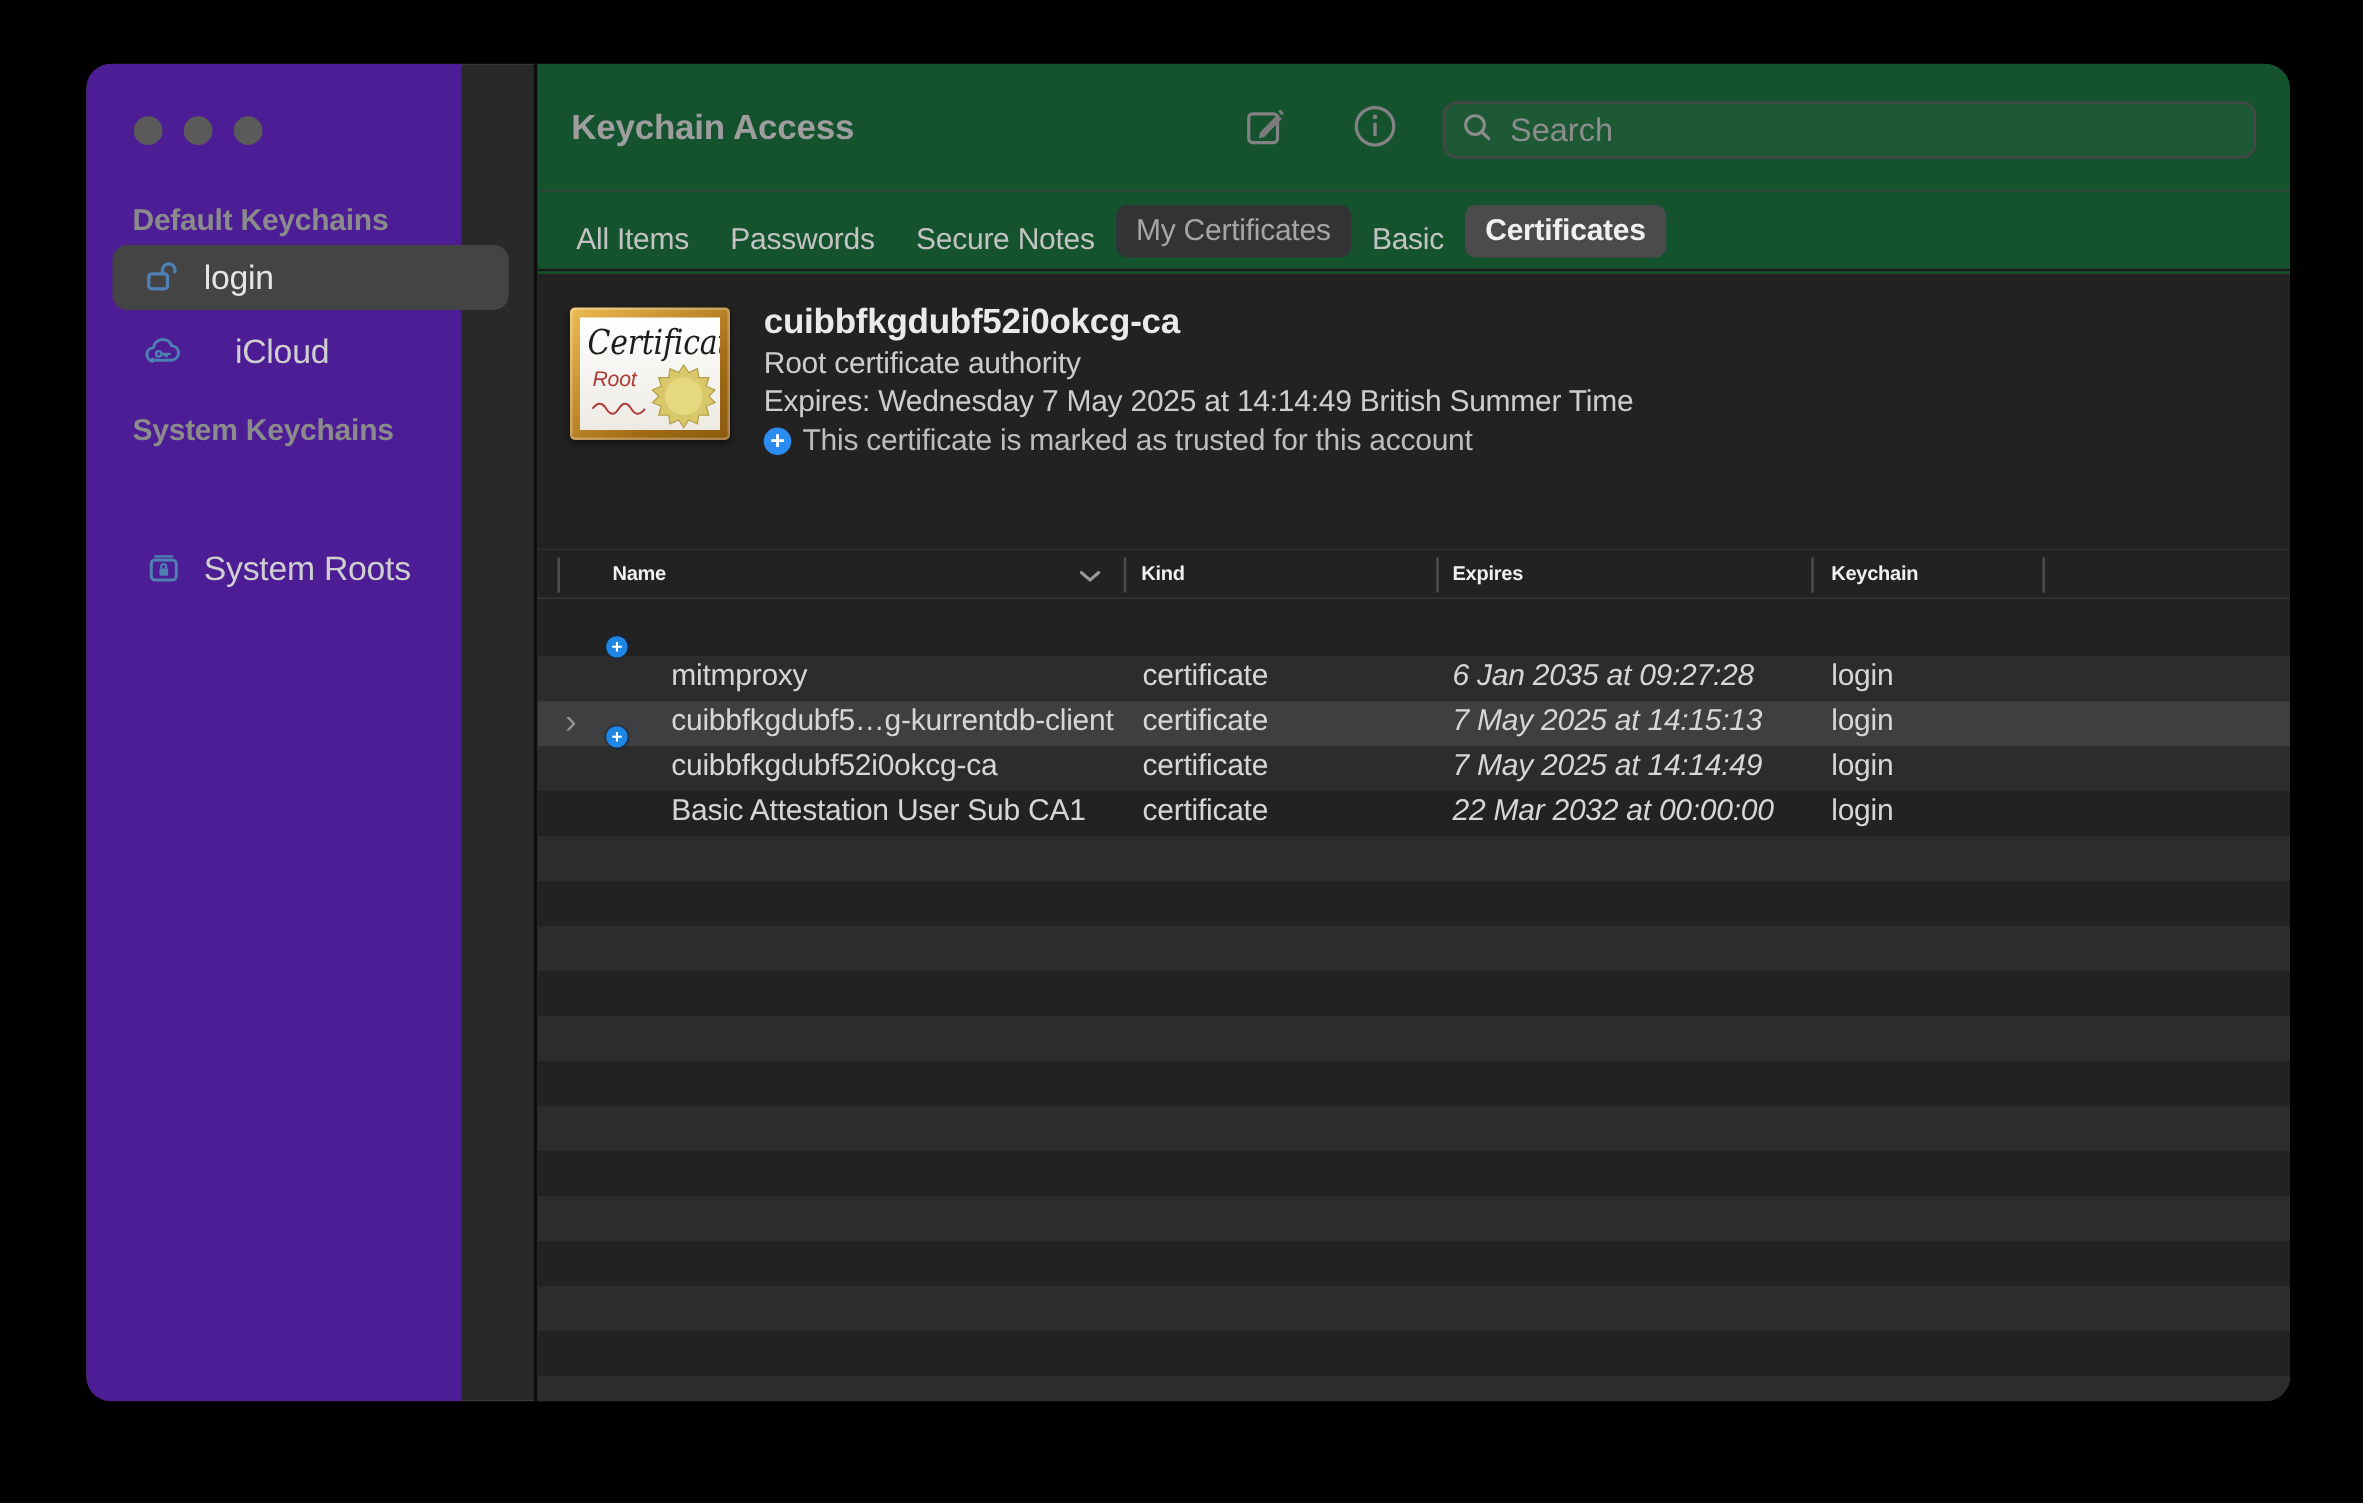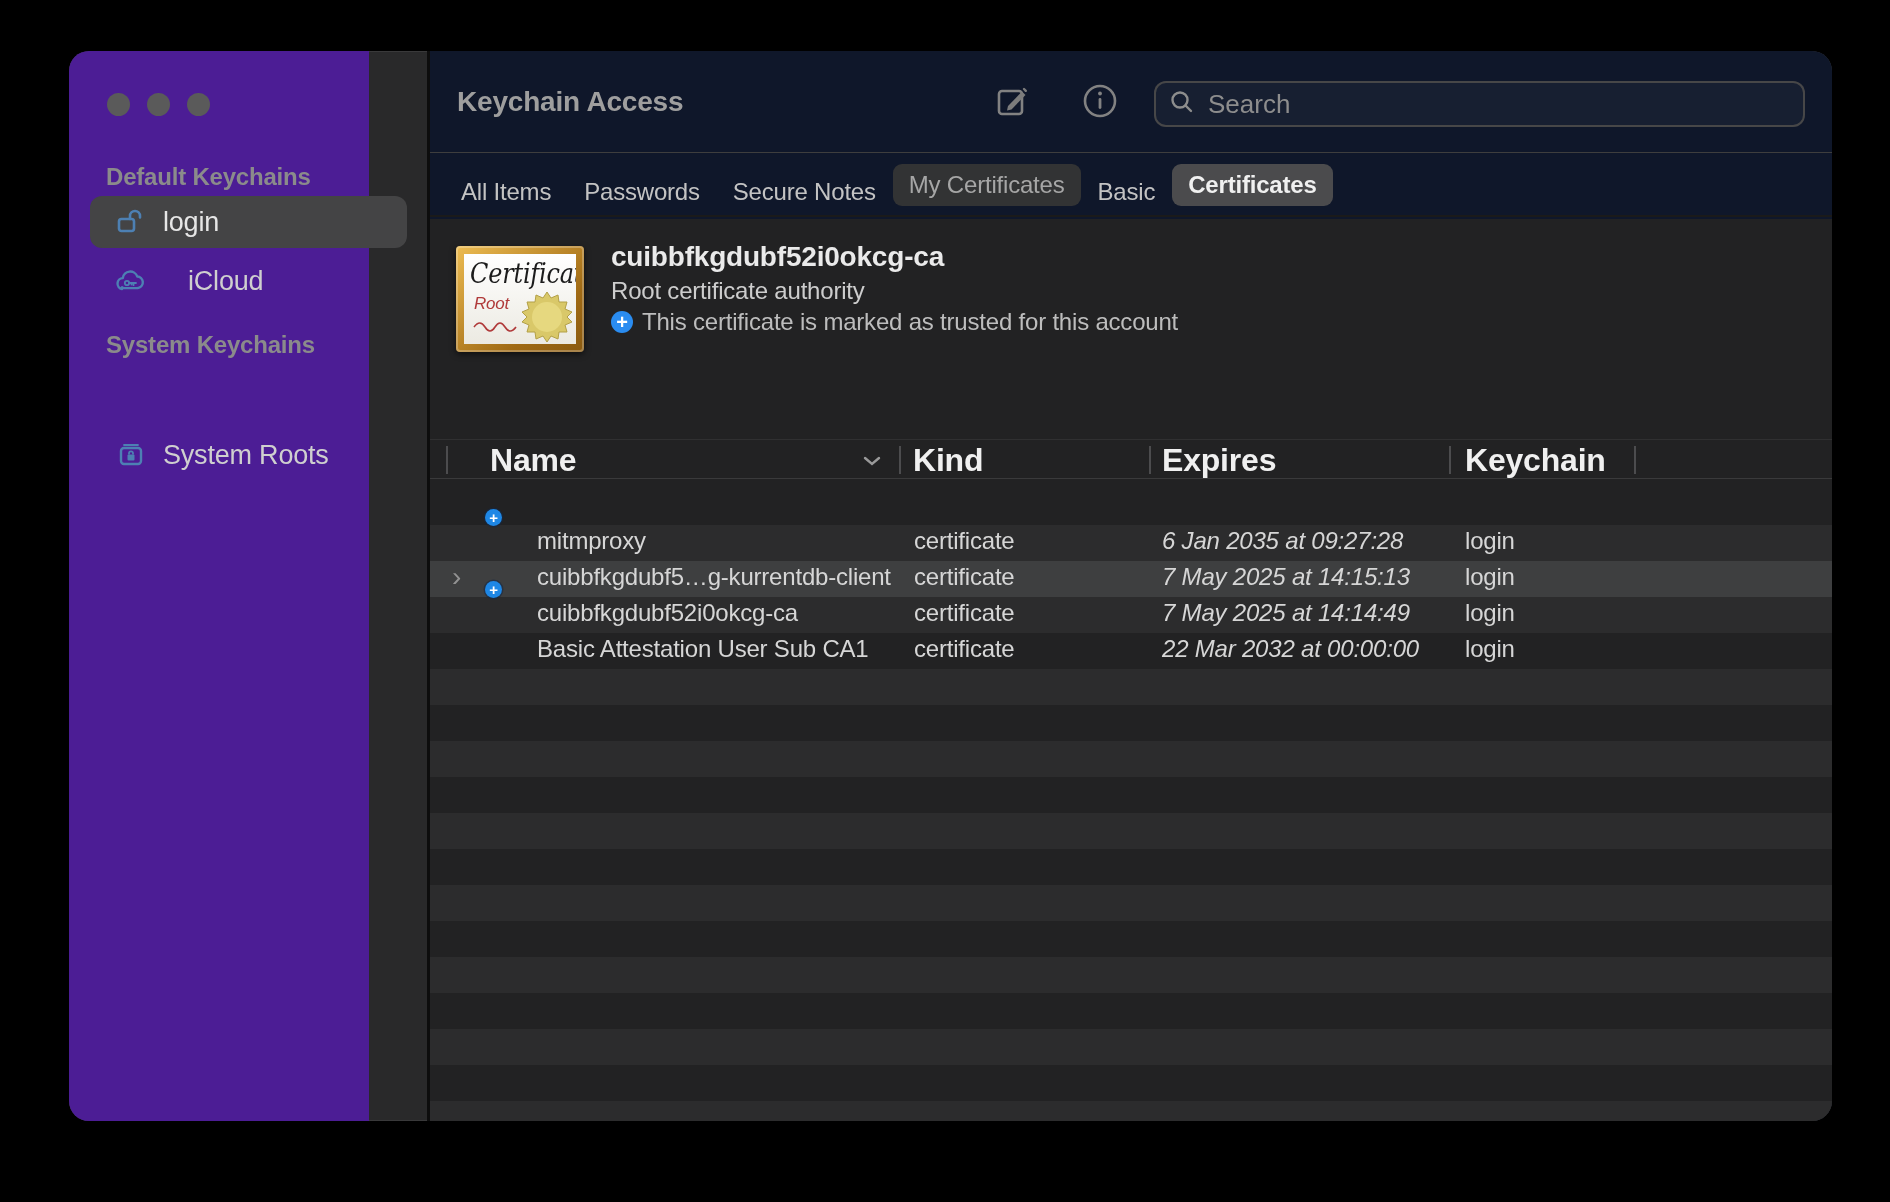--- a/index.html
+++ b/index.html
@@ -16,21 +16,21 @@
   .traffic{ position:absolute; left:38px; top:42px; display:flex; gap:17px; }
   .tl{ width:23px; height:23px; border-radius:50%; background:#5a5a5a; }
   .sb-header{ position:absolute; left:37px; font-size:24px; font-weight:700; color:#8b8b8b; }
   .sb-item{ position:absolute; left:21px; width:317px; height:52px; border-radius:12px;
             display:flex; align-items:center; padding-left:24px; gap:15px;
             font-size:27px; color:#cfcfcf; }
   .sb-item.selected{ background:#444445; color:#e6e6e6; }
   .sb-ico{ width:34px; height:30px; flex:0 0 34px; display:flex; align-items:center; justify-content:center; }
 
   
-  .main{ position:absolute; left:361px; top:0; right:0; bottom:0; background:#0f172a; }
+  .main{ position:absolute; left:361px; top:0; right:0; bottom:0; background:#14532d; }
   .toolbar{ position:absolute; top:0; left:0; right:0; height:102px; border-bottom:1px solid #3e3e3e; }
   .win-title{ position:absolute; left:27px; top:0; height:102px; display:flex; align-items:center;
               font-size:28px; font-weight:700; color:#9e9e9e; }
   .tb-btn{ position:absolute; top:0; height:102px; display:flex; align-items:center; background:none; border:none; cursor:default; }
   .tb-btn.compose{ left:561px; }
   .tb-btn.info{ left:650px; }
   .search{ position:absolute; left:724px; top:30px; width:651px; height:46px; border-radius:12px;
            background:rgba(255,255,255,.035); box-shadow:inset 0 0 0 2px #474748;
            display:flex; align-items:center; padding:0 14px; gap:12px; }
   .search input{ flex:1; background:transparent; border:none; outline:none;
@@ -63,21 +63,21 @@
   .detail-title{ font-size:28px; font-weight:700; color:#eaeaea; line-height:36px; }
   .detail-line{ font-size:24px; color:#cdcdcd; line-height:31px; }
   .trust-line{ display:flex; align-items:center; gap:9px; font-size:24px; color:#bdbdbd; line-height:32px; }
   .plus-badge{ width:22px; height:22px; border-radius:50%; background:#2a8cf0; color:#fff;
                display:flex; align-items:center; justify-content:center;
                font-size:20px; font-weight:700; line-height:1; }
 
   
   .thead{ position:absolute; top:220px; left:0; right:0; height:40px;
           border-top:1px solid #303031; border-bottom:1px solid #3a3a3b; }
-  .th{ position:absolute; top:0; height:40px; line-height:40px; font-size:32px; font-weight:700; color:#f0f0f0; }
+  .th{ position:absolute; top:0; height:40px; line-height:40px; font-size:16px; font-weight:700; color:#f0f0f0; }
   .th-sep{ position:absolute; top:6px; height:28px; width:2px; background:#4c4c4e; }
   .sort-ind{ position:absolute; left:432px; top:15px; }
 
   .stripes{ position:absolute; top:270px; left:0; right:0; bottom:0;
             background:repeating-linear-gradient(180deg, rgba(0,0,0,0) 0 36px, #2c2c2d 36px 72px); }
   .sel-row{ position:absolute; top:342px; height:36px; left:0; right:0; background:#3e3f40; }
 
   .row{ position:absolute; left:0; right:0; height:36px; font-size:24px; color:#d6d6d6; }
   .row .cell{ position:absolute; top:0; height:36px; line-height:36px; white-space:nowrap;margin-top:34px; }
   .c-disc{ left:22px; color:#929292; font-size:28px; line-height:34px; }
@@ -209,20 +209,21 @@
             <svg class="seal" width="54" height="54" viewBox="0 0 54 54">
               <polygon fill="#d9c869" stroke="#b3a047" stroke-width="1" points="27,2 31,8 38,5 39,12 47,12 45,19 52,22 47,27 52,32 45,35 47,42 39,42 38,49 31,46 27,52 23,46 16,49 15,42 7,42 9,35 2,32 7,27 2,22 9,19 7,12 15,12 16,5 23,8"></polygon>
               <circle cx="27" cy="27" r="15" fill="#e6d87f"></circle>
             </svg>
           </div>
         </div>
 
         <div class="detail-text">
           <div class="detail-title">cuibbfkgdubf52i0okcg-ca</div>
           <div class="detail-line">Root certificate authority</div>
+          <div class="detail-line">Expires: Wednesday 7 May 2025 at 14:14:49 British Summer Time</div>
           <div class="trust-line">
             <span class="plus-badge">+</span>
             <span>This certificate is marked as trusted for this account</span>
           </div>
         </div>
 
         <div class="thead">
           <span class="th" style="left:60px;">Name</span>
           <svg class="sort-ind" width="20" height="12" viewBox="0 0 20 12">
             <path d="M3 3 l7 6 7-6" stroke="#9a9a9a" stroke-width="2.4" fill="none" stroke-linecap="round"></path>

